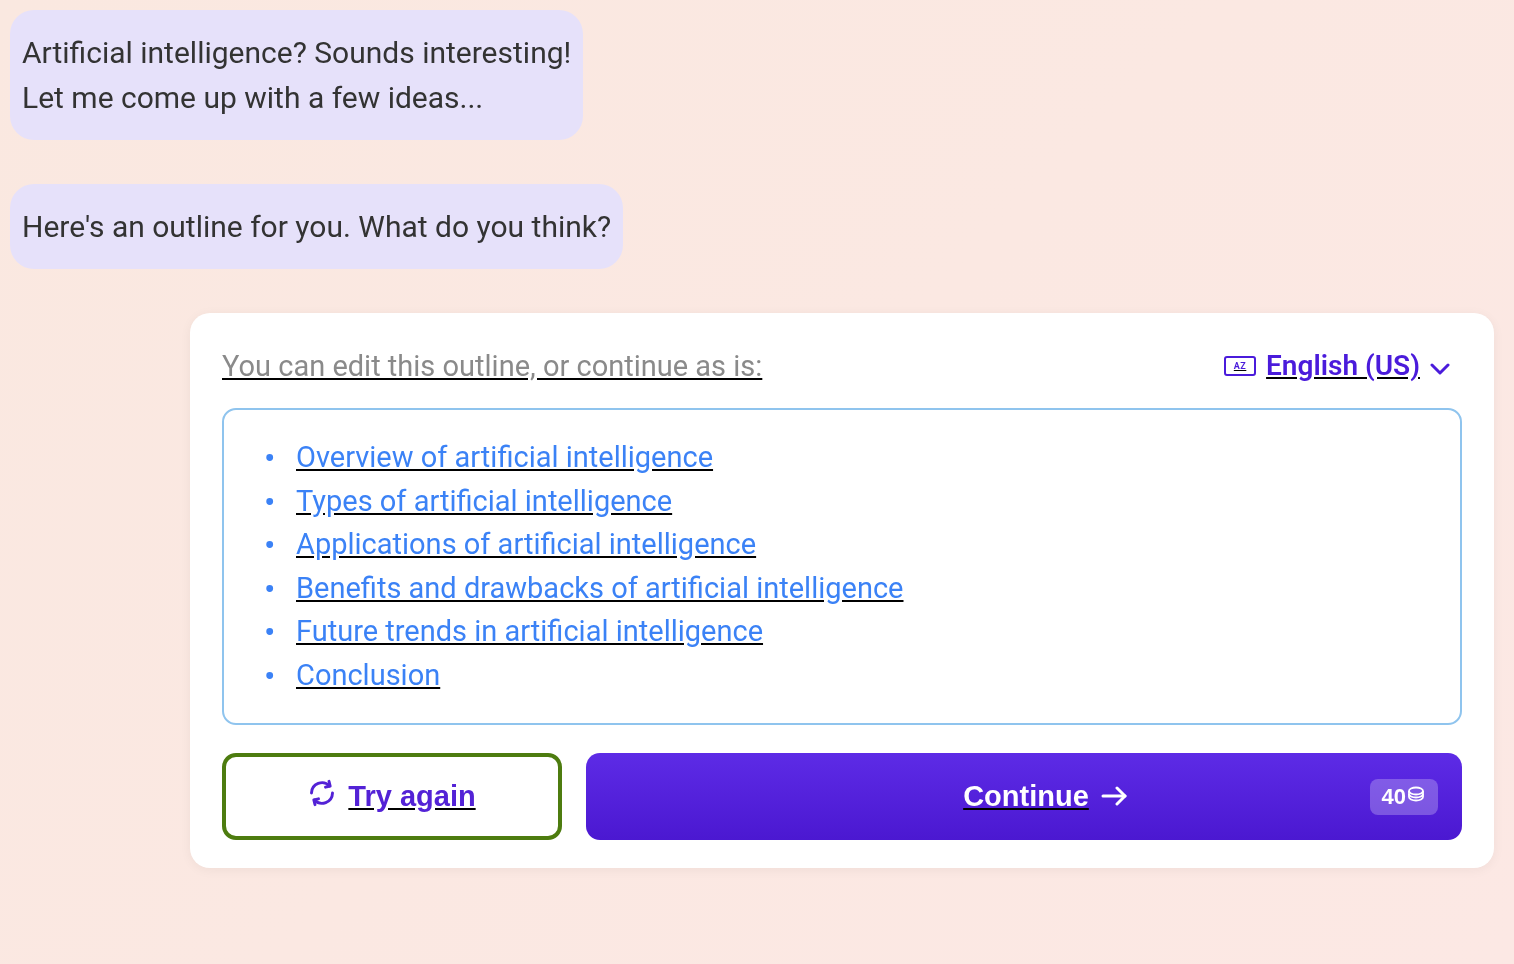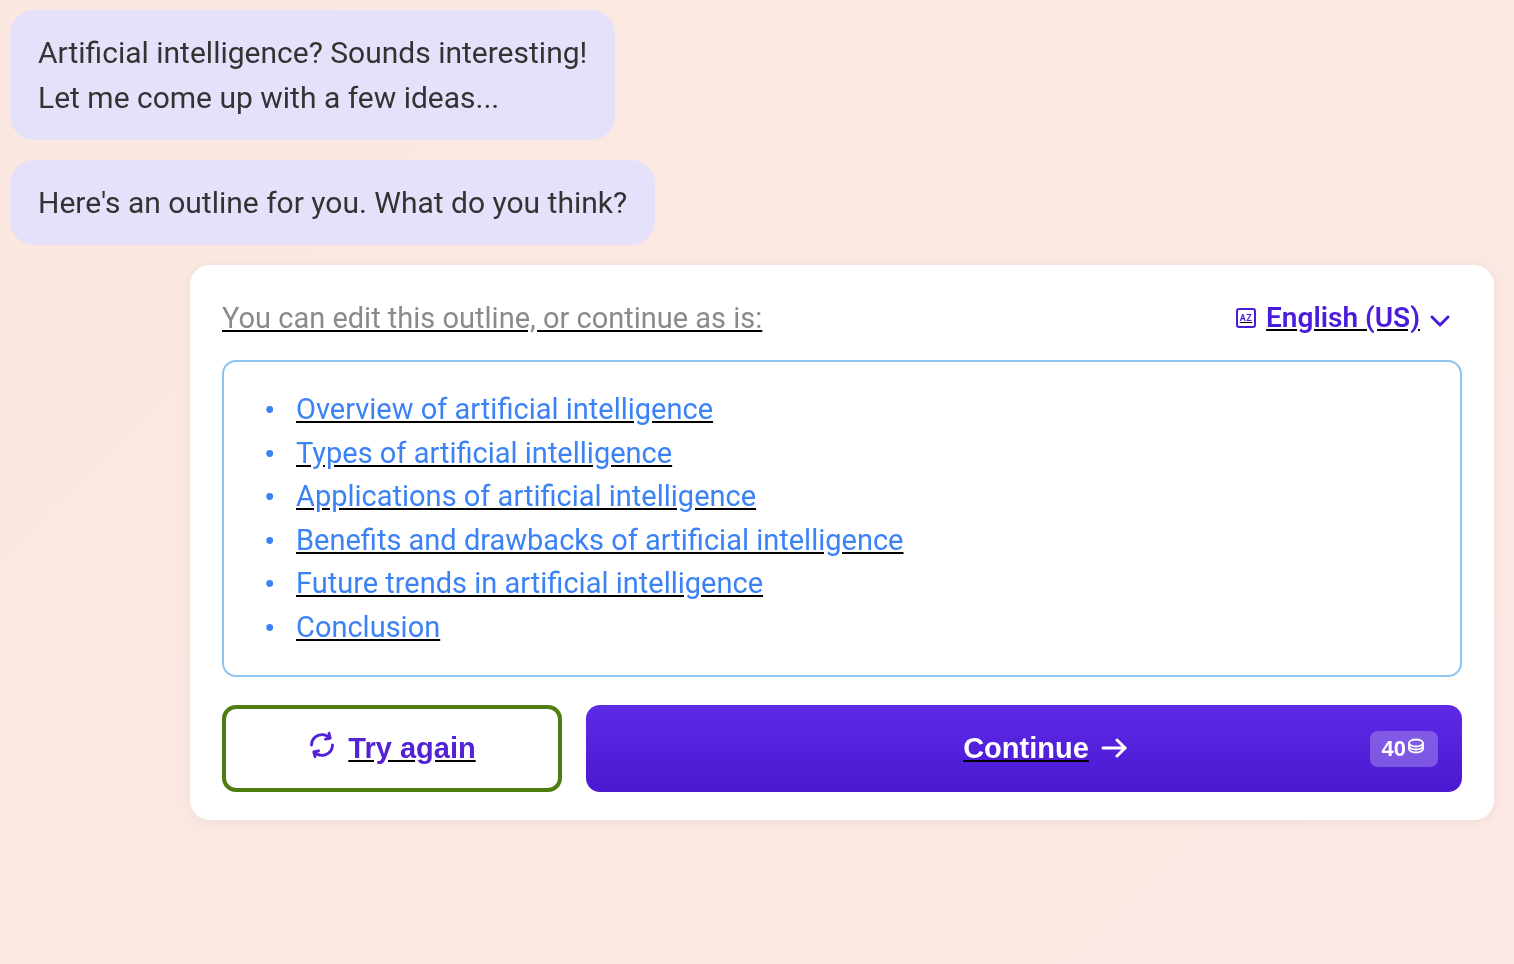--- a/index.html
+++ b/index.html
@@ -11,26 +11,26 @@
       font-family: -apple-system, BlinkMacSystemFont, 'Segoe UI', Roboto, Helvetica, Arial, sans-serif;
       background: linear-gradient(135deg, #fae8e0 0%, #fce8e4 100%);
       width: 1514px;
       height: 964px;
       padding: 10px;
       overflow: hidden;
     }
     .chat-bubble {
       background: #e6e1fa;
       color: #333;
-      padding: 20px 28px;
+      padding: 20px 12px;
       border-radius: 24px;
       font-size: 30px;
       line-height: 1.5;
       display: inline-block;
-      margin-bottom: 20px;
+      margin-bottom: 44px;
       max-width: 660px;
     }
     .chat-bubble-1 {
       margin-top: 0;
     }
     .outline-card {
       background: #ffffff;
       border-radius: 20px;
       padding: 28px 32px;
       margin-left: 180px;
@@ -53,21 +53,21 @@
       align-items: center;
       gap: 10px;
       color: #4a1bdb;
       font-size: 28px;
       font-weight: 600;
       cursor: pointer;
       padding: 8px 12px;
       border-radius: 8px;
     }
     .lang-badge {
-      width: 20px;
+      width: 32px;
       height: 20px;
       border: 2px solid #4a1bdb;
       border-radius: 3px;
       display: flex;
       align-items: center;
       justify-content: center;
       font-size: 9px;
       font-weight: 700;
       letter-spacing: 0.5px;
       text-align: right;

